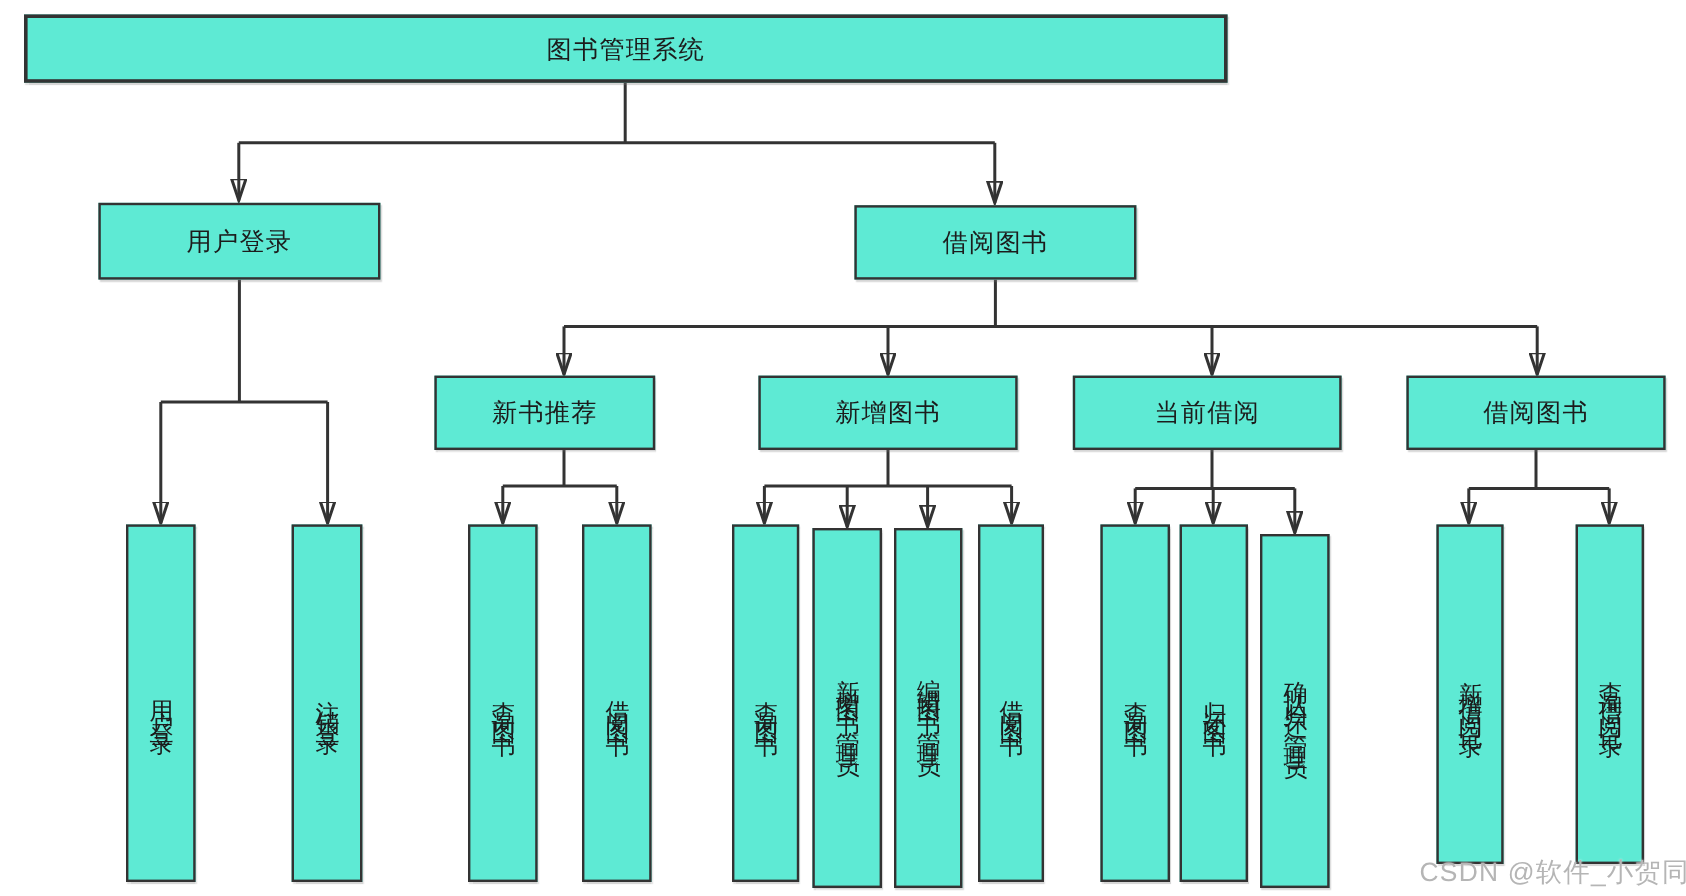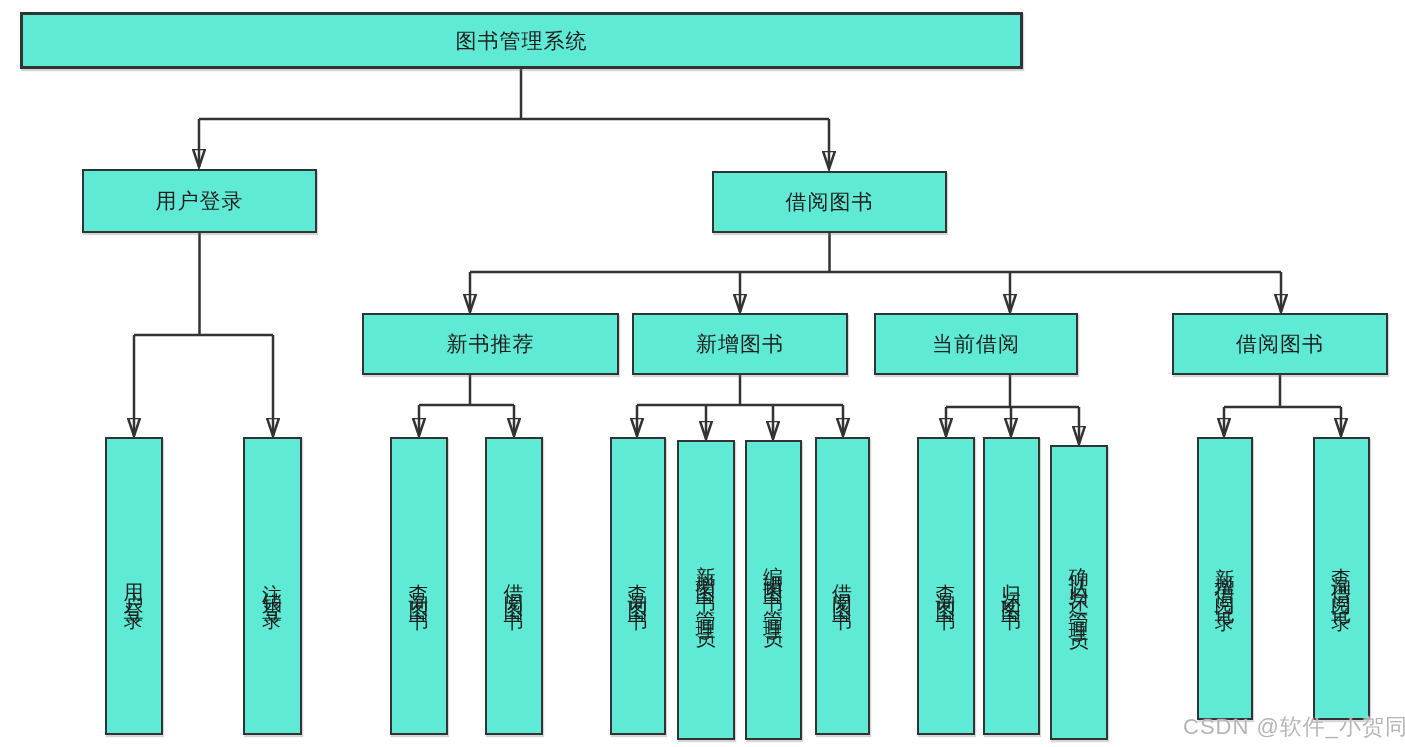--- a/index.html
+++ b/index.html
@@ -106,27 +106,27 @@
     <span>图书管理系统</span>
   </div>
 
   <div class="node" style="left:82px;top:169px;width:235px;height:64px">
     <span>用户登录</span>
   </div>
   <div class="node" style="left:712px;top:171px;width:235px;height:62px">
     <span>借阅图书</span>
   </div>
 
-  <div class="node" style="left:362px;top:313px;width:257px;height:62px">
+  <div class="node" style="left:362px;top:313px;width:184px;height:62px">
     <span>新书推荐</span>
   </div>
   <div class="node" style="left:632px;top:313px;width:216px;height:62px">
     <span>新增图书</span>
   </div>
-  <div class="node" style="left:874px;top:313px;width:204px;height:62px">
+  <div class="node" style="left:894px;top:313px;width:224px;height:62px">
     <span>当前借阅</span>
   </div>
   <div class="node" style="left:1172px;top:313px;width:216px;height:62px">
     <span>借阅图书</span>
   </div>
 
   <div class="node col" style="left:105px;top:437px;width:58px;height:298px">
     <span class="vtext">用户登录</span>
   </div>
   <div class="node col" style="left:243px;top:437px;width:59px;height:298px">

